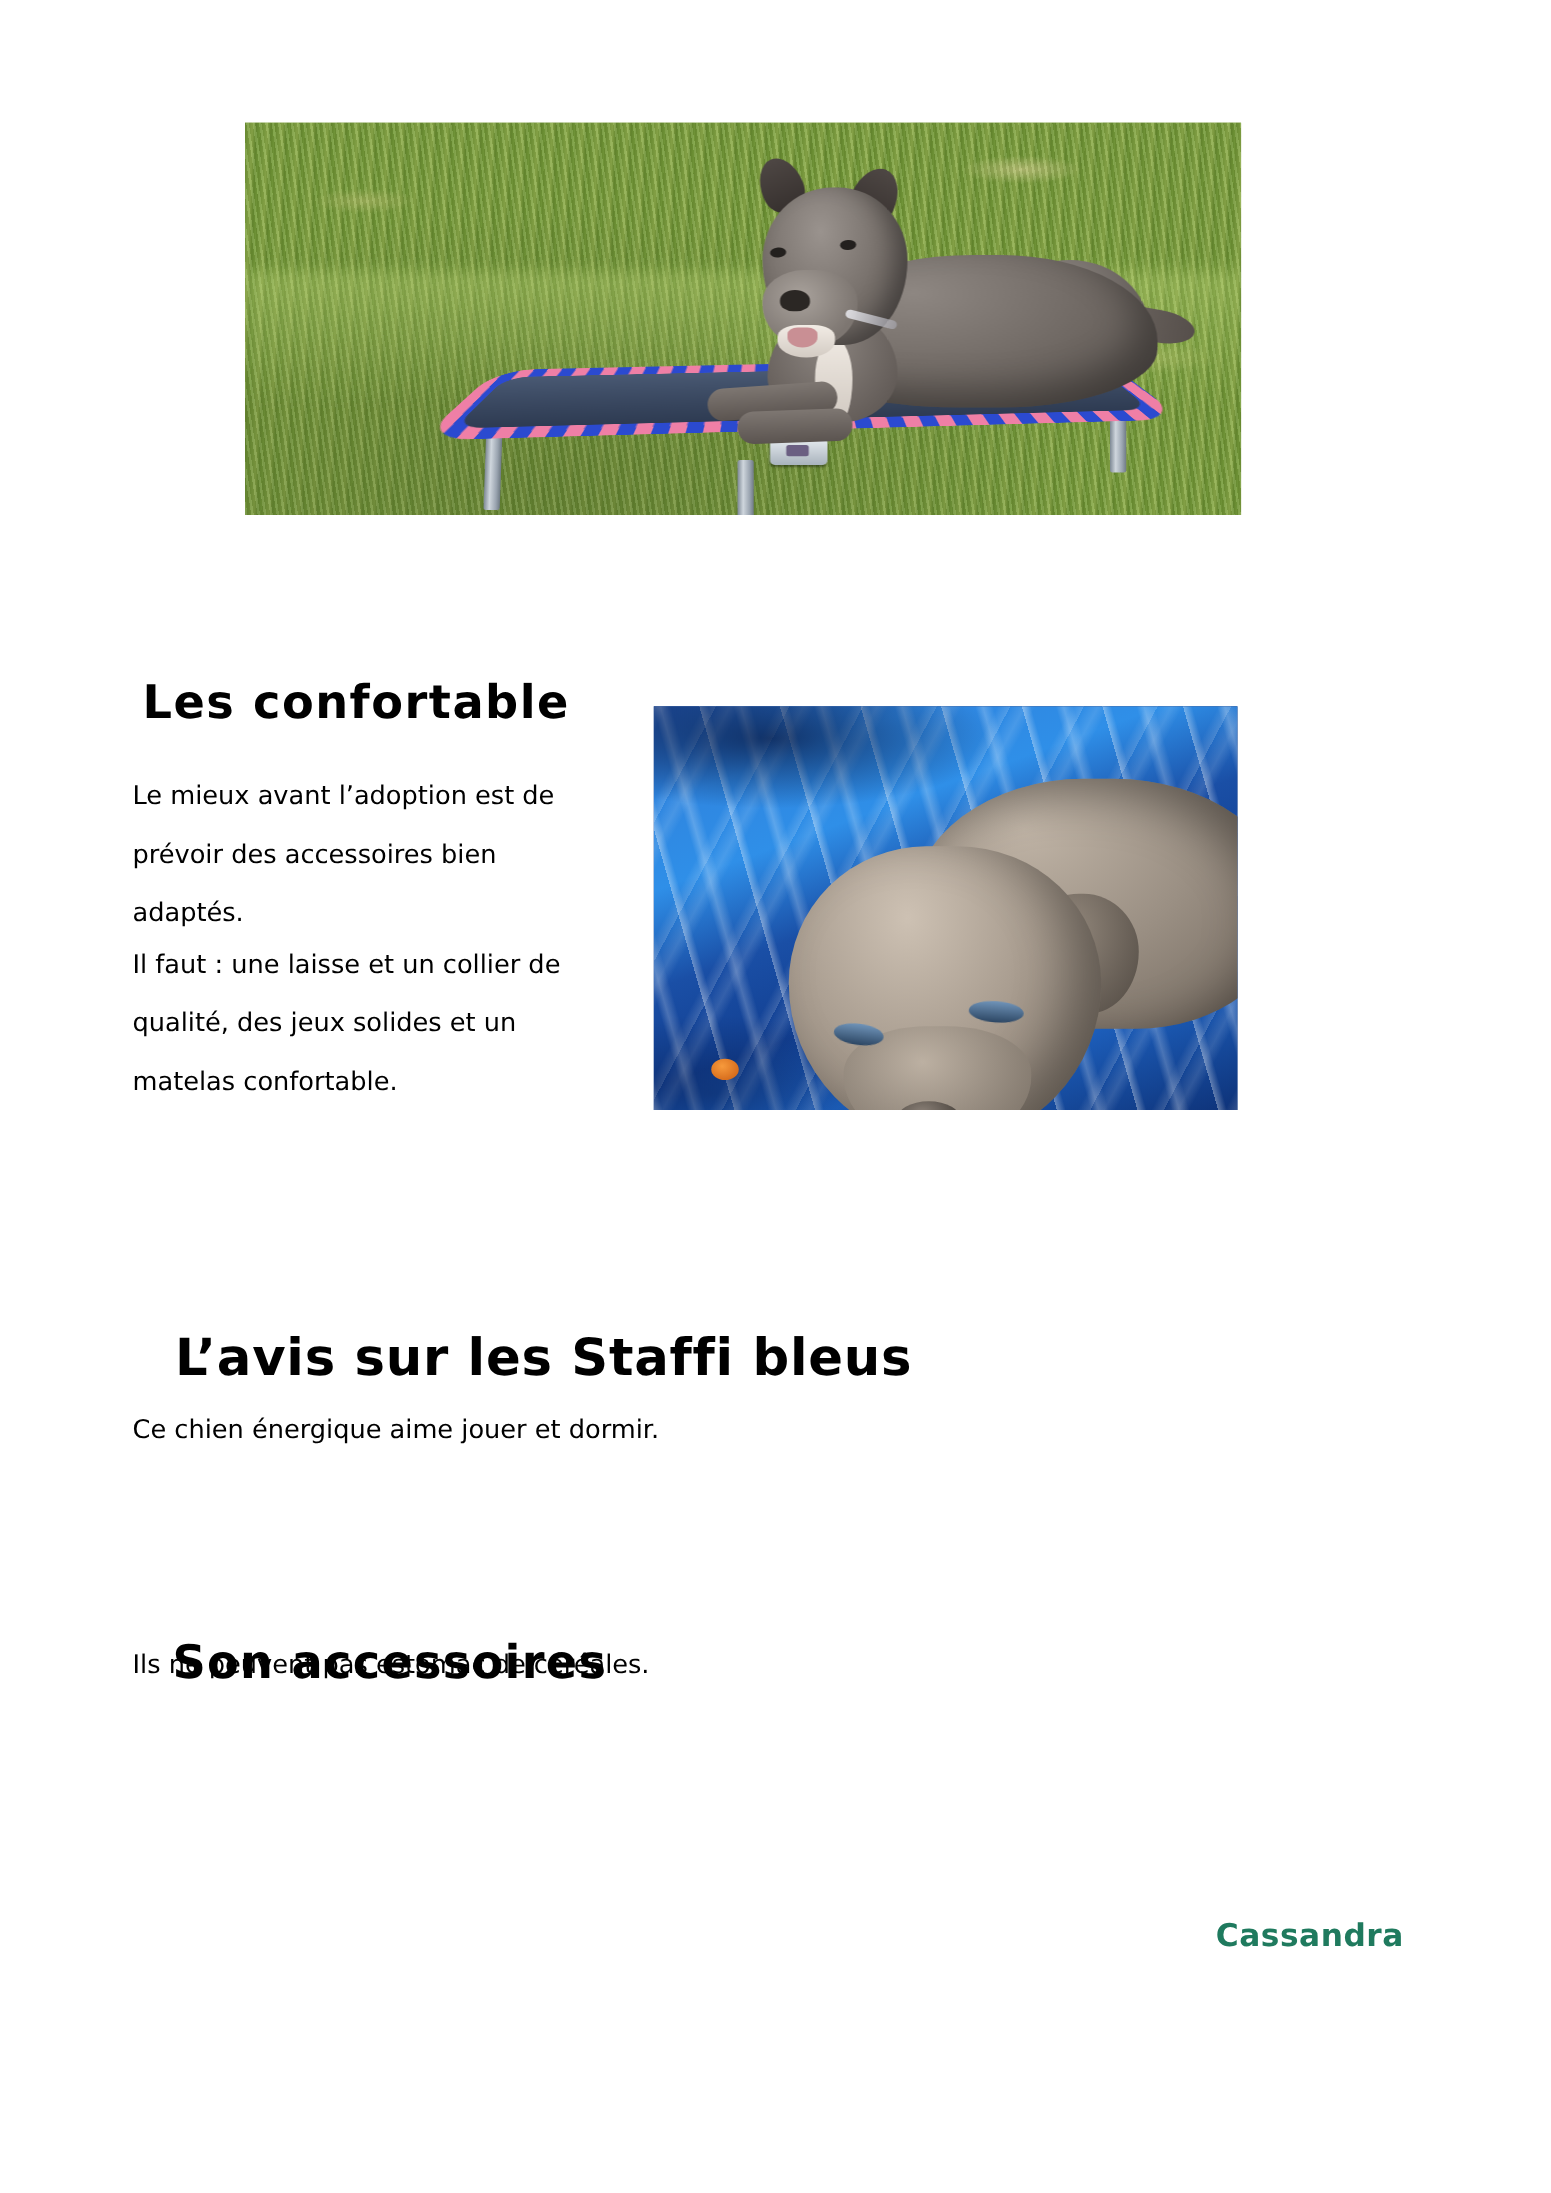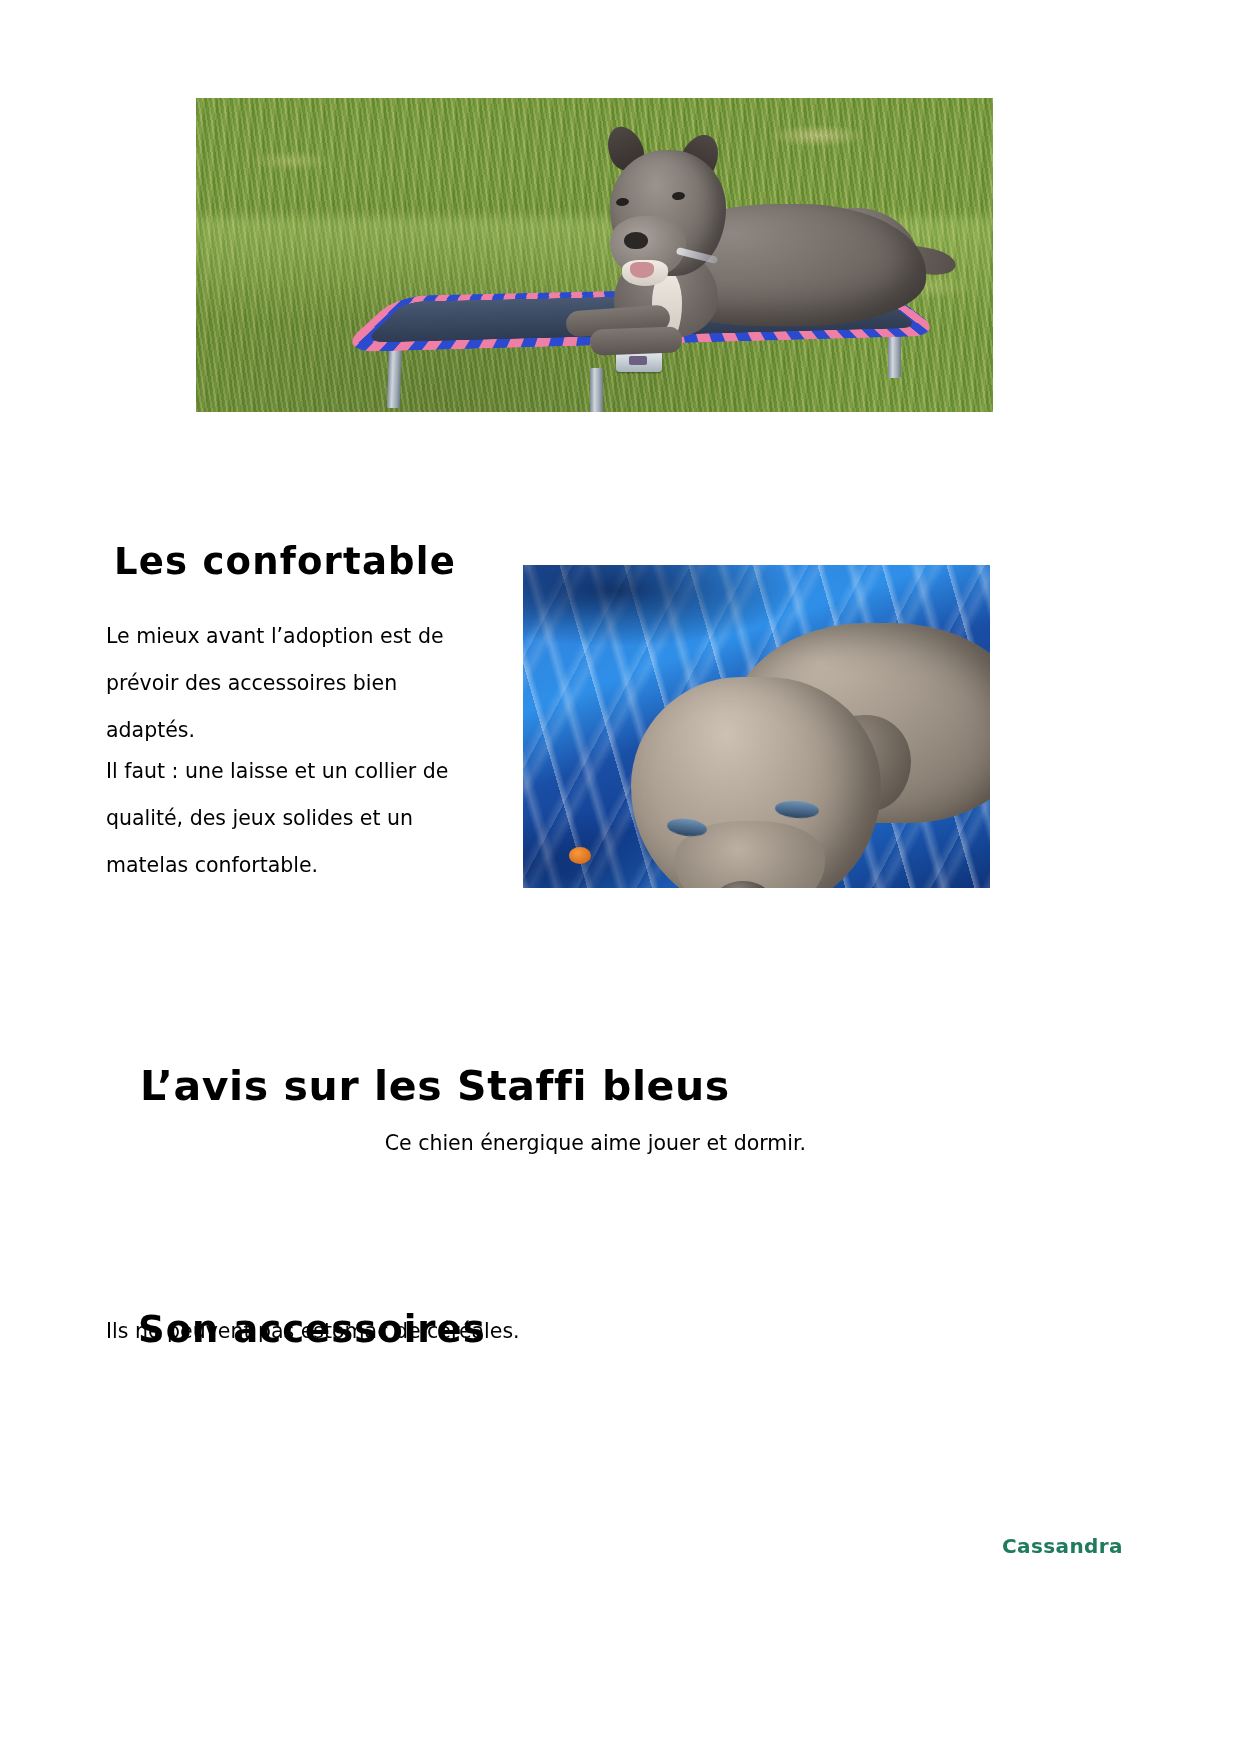--- a/index.html
+++ b/index.html
@@ -363,32 +363,32 @@
     position: absolute;
     color: #000000;
     font-family: "DejaVu Sans", sans-serif;
     font-size: 20.5px;
     line-height: 47px;
     font-weight: normal;
   }
 
   #para-accessoires-1 { left: 106px; top: 592px; width: 382px; }
   #para-accessoires-2 { left: 106px; top: 727px; width: 392px; }
-  #para-avis          { left: 106px; top: 1005px; width: 700px; line-height: 44px; text-align: right; }
+  #para-avis          { left: 106px; top: 1005px; width: 700px; line-height: 44px; }
   #para-alim-1        { left: 106px; top: 1233px; width: 760px; line-height: 44px; }
   #para-alim-2        { left: 106px; top: 1288px; width: 760px; line-height: 44px; }
 
   #para-avis.shifted  { top: 1100px; }
 
   .signature {
     position: absolute;
     right: 118px;
     top: 1534px;
     font-family: "DejaVu Sans", sans-serif;
-    font-size: 20px;
+    font-size: 25px;
     font-weight: bold;
     letter-spacing: .4px;
     white-space: nowrap;
   }
 </style>
 </head>
 <body>
 
 <div class="page">
 

